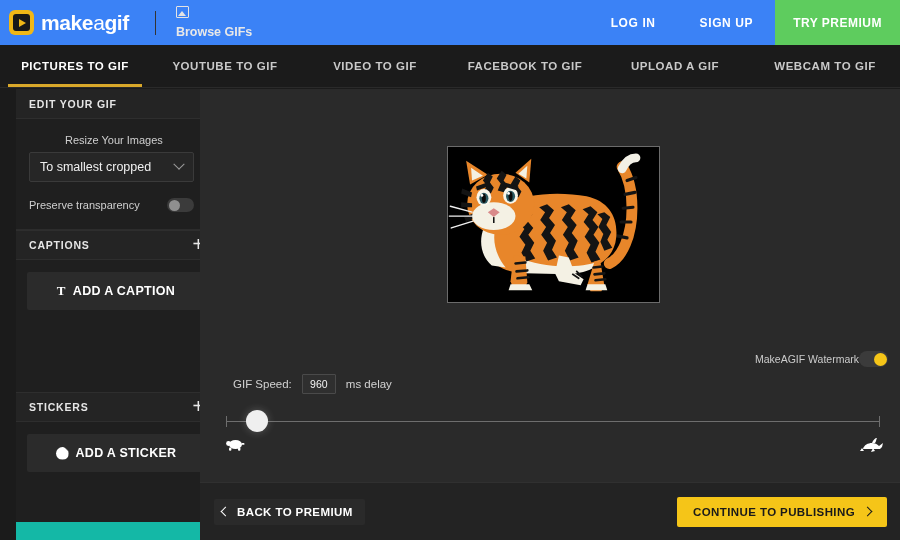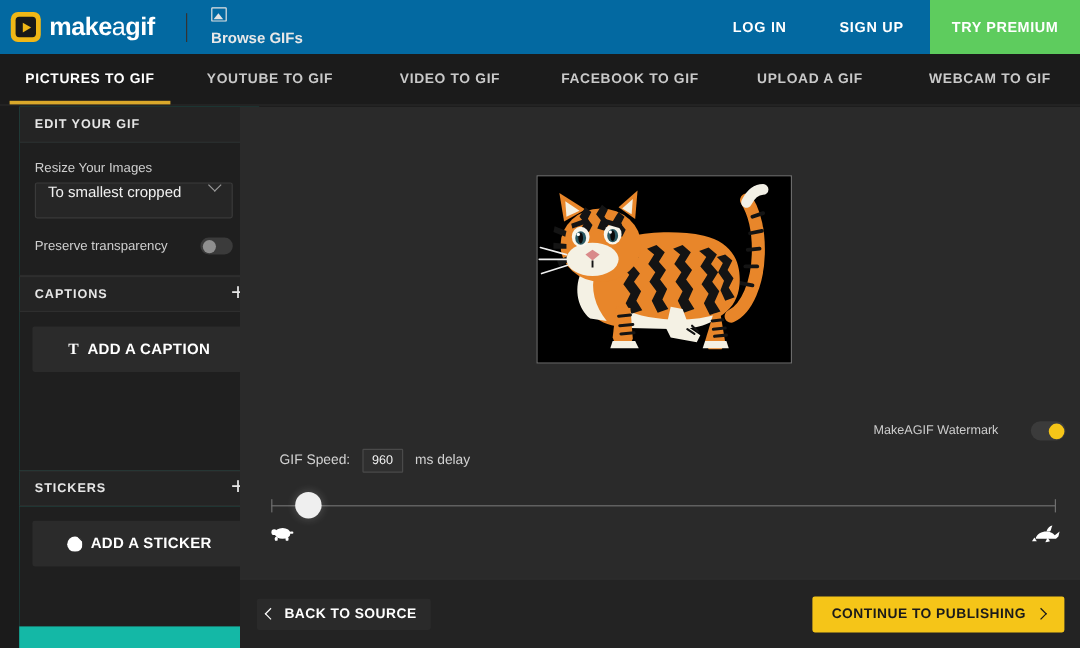--- a/index.html
+++ b/index.html
@@ -7,21 +7,21 @@
     width: 900px; height: 540px;
     background: #1b1b1b;
     font-family: "Liberation Sans", sans-serif;
     overflow: hidden;
   }
   #app { position: relative; width: 900px; height: 540px; background: #1b1b1b; }
 
   
   .header {
     position: absolute; left: 0; top: 0; width: 900px; height: 45px;
-    background: #0369a1;
+    background: #3b82f6;
     display: flex; align-items: center;
   }
   .logo-wrap { display: flex; align-items: center; margin-left: 9px; }
   .logo-mark {
     width: 25px; height: 25px; border-radius: 6px;
     background: #f0b716; position: relative; flex: none;
     display: flex; align-items: center; justify-content: center;
   }
   .logo-mark .inner {
     width: 17px; height: 17px; border-radius: 3px; background: #191919;
@@ -89,26 +89,26 @@
   .side-title {
     height: 30px; display: flex; align-items: center; padding: 0 13px;
     color: #e6e6e6; font-size: 10.5px; font-weight: bold; letter-spacing: .8px;
     background: #242424; border-bottom: 1px solid #2e2e2e;
   }
   .resize-pane {
     position: relative; height: 111px; background: #1f1f1f;
     border-bottom: 1px solid #2c2c2c; overflow: hidden;
   }
   .field-label {
-    color: #cfcfcf; font-size: 11px; padding: 15px 0 6px 13px;
+    color: #cfcfcf; font-size: 11px; padding: 15px 0 6px 13px; margin-left: 36px;
   }
   .select-box {
     margin: 0 22px 0 13px; height: 30px; background: #262626;
     border: 1px solid #3a3a3a; border-radius: 2px;
-    display: flex; align-items: flex-start; padding: 0 10px;
+    display: flex; align-items: center; padding: 0 10px;
     color: #f0f0f0; font-size: 12.5px; position: relative;
   }
   .chev {
     margin-left: auto; width: 8px; height: 8px;
     border-right: 1.6px solid #9a9a9a; border-bottom: 1.6px solid #9a9a9a;
     transform: rotate(45deg) translate(-2px,-2px);
   }
   .pres-row {
     display: flex; align-items: center; padding: 16px 22px 0 13px;
   }
@@ -187,21 +187,21 @@
     position: absolute; left: 0; right: 0; top: 0; height: 254px;
   }
   .gif-frame {
     position: absolute; left: 247px; top: 57px; width: 213px; height: 157px;
     background: #000000; border: 1px solid #6b6b6b; overflow: hidden;
   }
   .gif-frame svg { display: block; width: 100%; height: 100%; }
 
   .wm-row {
     position: absolute; right: 12px; top: 262px;
-    display: flex; align-items: center; gap: 27px; padding-left: 22px;
+    display: flex; align-items: center; gap: 0; padding-left: 22px;
   }
   .wm-label { color: #cccccc; font-size: 10.5px; }
   .toggle.on { background: #3b3b3b; width: 29px; height: 16px; border-radius: 8px; }
   .toggle.on .knob {
     left: auto; right: 1.5px; top: 1.5px; width: 13px; height: 13px;
     background: #f5c518;
   }
 
   .speed-row {
     position: absolute; left: 18px; top: 285px;
@@ -461,21 +461,21 @@
         <path d="M3 12 C4 8 8 6 12 6 C15 6 17 7 19 9 L23 6 L22 10 L20 12 Z" fill="#ffffff"></path>
         <path d="M12 6 C13 3 15 1 17 1 C16 3 16 5 15 6 Z" fill="#ffffff"></path>
         <path d="M2 11 L0 14 L4 14 Z" fill="#ffffff"></path>
         <path d="M13 11 L11 15 L15 14 Z" fill="#ffffff"></path>
       </svg>
     </div>
 
     <div class="botbar">
       <div class="back-btn">
         <span class="chev-l"></span>
-        <span>BACK TO SOURCE</span>
+        <span>BACK TO PREMIUM</span>
       </div>
       <div class="cont-btn">
         <span>CONTINUE TO PUBLISHING</span>
         <span class="chev-r"></span>
       </div>
     </div>
 
   </div>
 </div>
 

